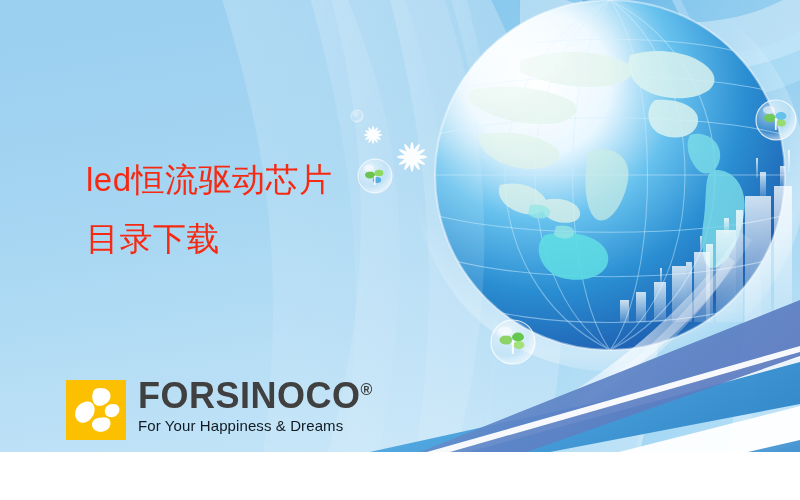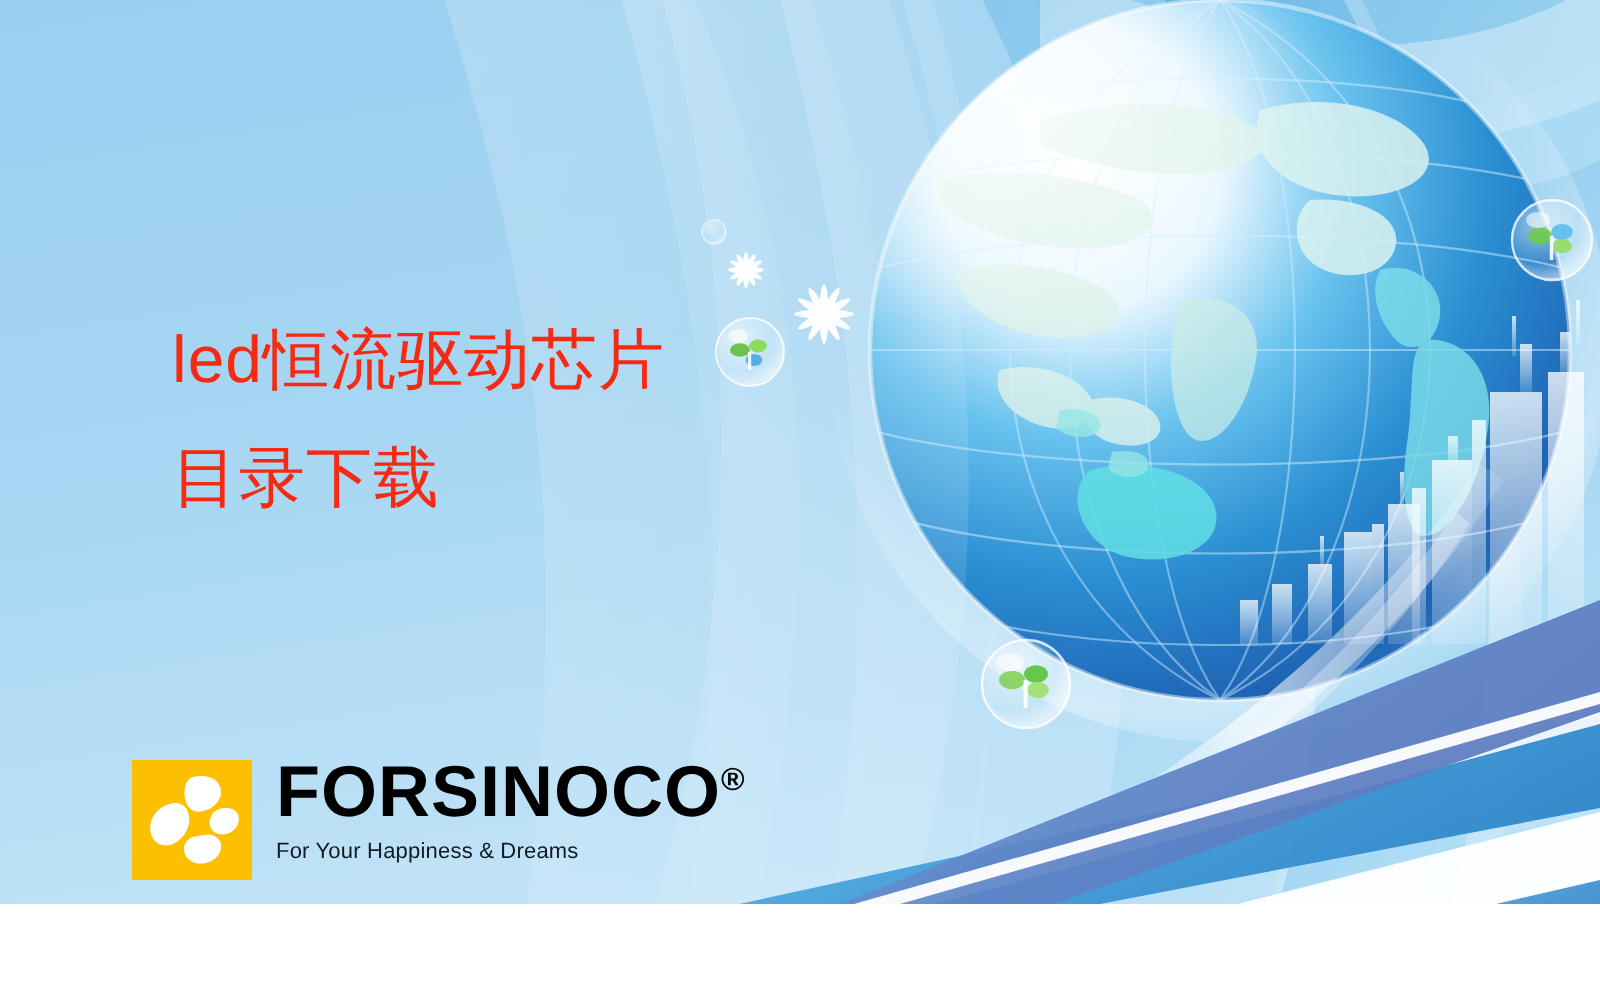--- a/index.html
+++ b/index.html
@@ -66,40 +66,40 @@
     background: #fcc000;
     position: relative;
     flex: 0 0 auto;
   }
   .logo-mark svg { display: block; }
   .logo-words {
     margin-left: 12px;
     margin-top: -2px;
   }
   .brand-name {
-    color: #000000;
+    color: #404040;
     font-family: "Liberation Sans", sans-serif;
     font-weight: bold;
     font-size: 36px;
     line-height: 36px;
     letter-spacing: 0.5px;
     white-space: nowrap;
     position: relative;
     display: inline-block;
   }
   .brand-reg {
     font-size: 16px;
     vertical-align: super;
     line-height: 1;
     font-weight: bold;
   }
   .brand-tagline {
     color: #111a22;
     font-family: "Liberation Sans", sans-serif;
-    font-size: 11px;
+    font-size: 15px;
     line-height: 18px;
     margin-top: 3px;
     white-space: nowrap;
     letter-spacing: 0.1px;
   }
 </style>
 </head>
 <body>
 
 <div id="stage">

